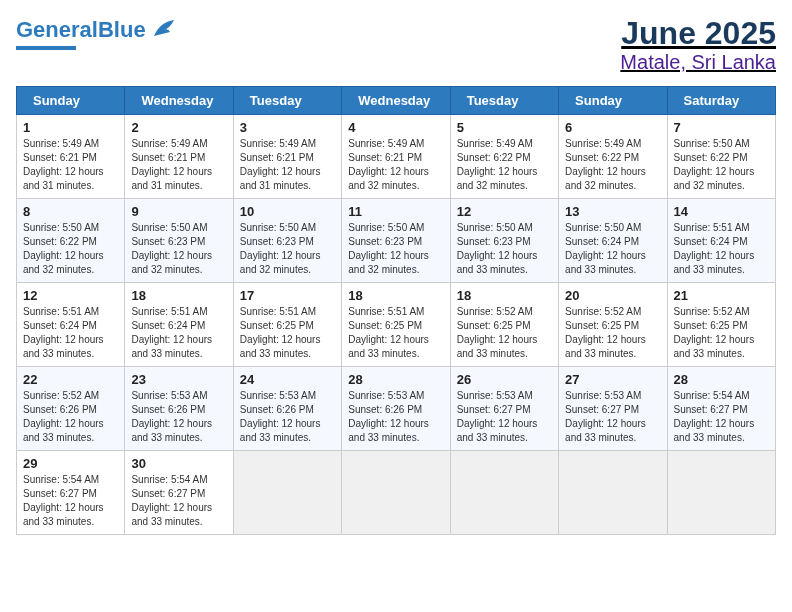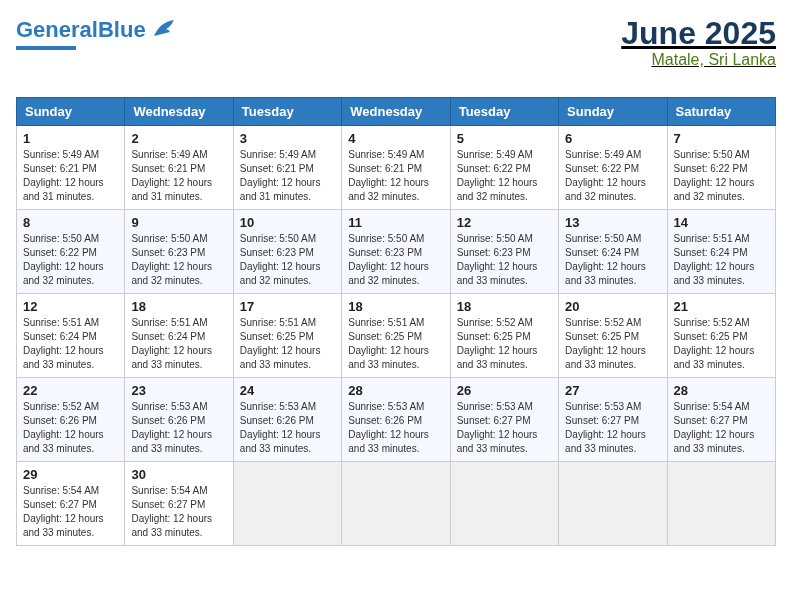--- a/index.html
+++ b/index.html
@@ -7,21 +7,21 @@
       font-family: Arial, sans-serif;
       background: #fff;
       width: 792px;
       min-height: 612px;
       padding: 16px;
     }
     .header {
       display: flex;
       justify-content: space-between;
       align-items: flex-start;
-      margin-bottom: 28px;
+      margin-bottom: 12px;
     }
     .logo {
       display: flex;
       flex-direction: column;
       align-items: flex-start;
     }
     .logo-text {
       font-size: 22px;
       font-weight: bold;
       color: #1a3a5c;
@@ -40,33 +40,33 @@
       text-align: right;
       text-decoration: underline;
     }
     .month-title {
       font-size: 32px;
       font-weight: bold;
       color: #1a3a5c;
       line-height: 1.1;
     }
     .location {
-      font-size: 16px;
-      color: #4d7c0f;
+      font-size: 20px;
+      color: #4c1d95;
     }
     .calendar {
       width: 100%;
       border-collapse: collapse;
       border: 1px solid #ccc;
     }
     .calendar th {
       background: #2e7abf;
       color: #fff;
       text-align: left;
-      padding: 6px 8px;
+      padding: 6px 16px;
       font-size: 13px;
       font-weight: bold;
       border: 1px solid #2060a0;
     }
     .calendar td {
       vertical-align: top;
       border: 1px solid #ccc;
       padding: 5px 6px;
       font-size: 10.5px;
       color: #333;

